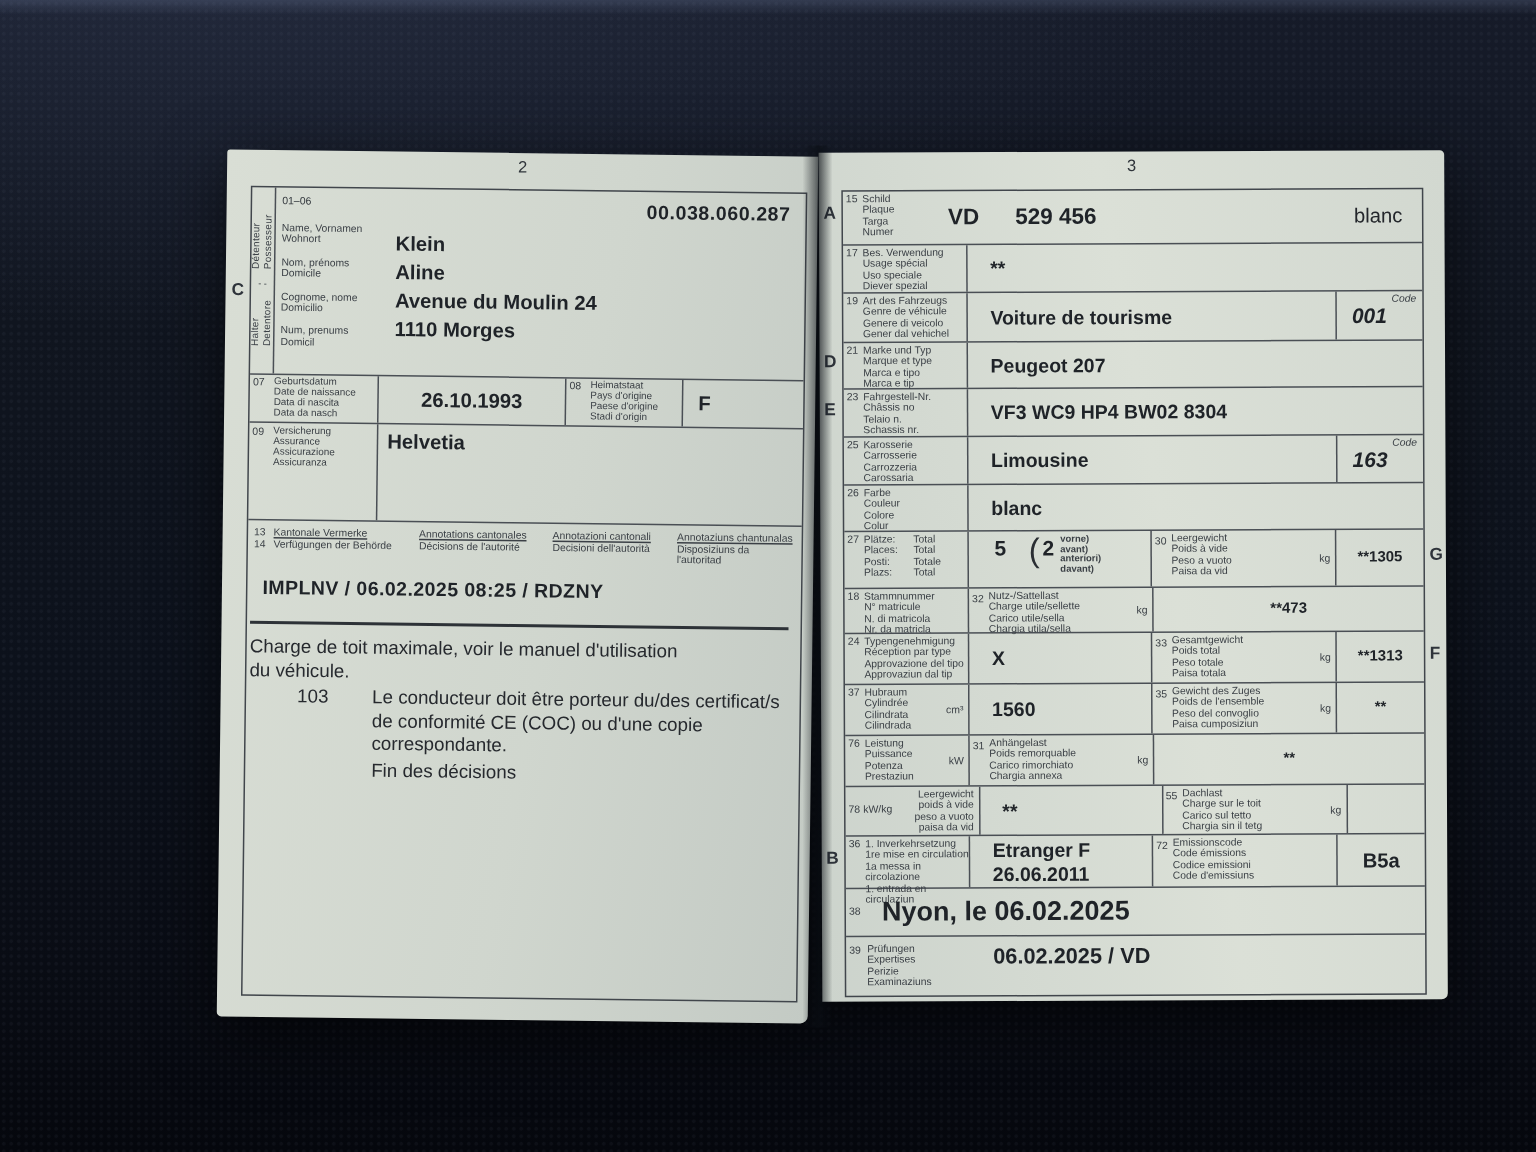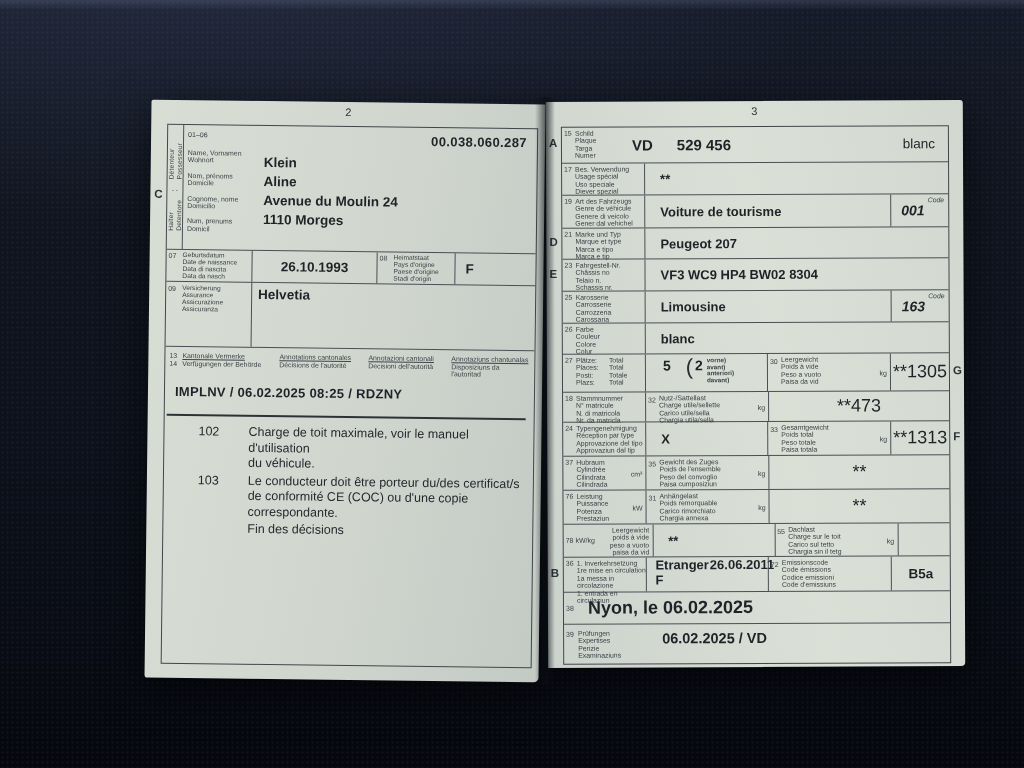--- a/index.html
+++ b/index.html
@@ -76,37 +76,37 @@
   .rrow.noline{border-bottom:none;}
   .cnum{width:13px;flex:none;font-size:7px;color:#3b4046;padding:2px 0 0 2px;box-sizing:border-box;}
   .clab{width:69px;flex:none;display:flex;padding-top:2px;box-sizing:border-box;}
   .clab .stack{display:flex;flex-direction:column;}
   .unit{font-size:7px;color:#3b4046;margin-left:auto;align-self:center;padding-right:3px;}
   .cval{flex:1;border-left:1px solid #4a4f55;display:flex;align-items:center;
     padding-left:15px;font-size:13px;font-weight:600;color:#1f2328;box-sizing:border-box;}
   .cval.w1{flex:none;width:122px;}
   .clab2{flex:none;width:123px;border-left:1px solid #4a4f55;display:flex;padding-top:2px;box-sizing:border-box;}
   .cval2{flex:1;border-left:1px solid #4a4f55;display:flex;align-items:center;justify-content:center;
-    font-size:18px;font-weight:400;color:#1f2328;box-sizing:border-box;}
+    font-size:10px;font-weight:700;color:#1f2328;box-sizing:border-box;}
   .ccode{flex:none;width:58px;border-left:1px solid #4a4f55;position:relative;box-sizing:border-box;font-style:italic;}
   .code-lab{position:absolute;top:2px;right:4px;font-size:6.9px;color:#3b4046;}
   .code-val{position:absolute;top:8px;left:10px;font-size:14px;font-weight:600;color:#1f2328;}
   .r15lab{width:50px;}
   .plate-canton{font-size:15px;font-weight:700;color:#1f2328;margin-left:7px;align-self:center;}
   .plate-num{font-size:15px;font-weight:700;color:#1f2328;margin-left:24px;align-self:center;}
   .plate-color{margin-left:auto;margin-right:13px;align-self:center;font-size:13.5px;font-weight:500;color:#23262b;}
   .clab27{width:69px;flex:none;display:flex;padding-top:2px;box-sizing:border-box;}
   .clab27 .stack{width:33px;}
   .cval27{align-items:flex-start;padding-top:3px;padding-left:0;}
   .seats{margin-left:17px;font-size:14px;font-weight:600;}
   .brk{margin-left:15px;font-size:22px;font-weight:300;line-height:20px;color:#2a2e33;}
   .front{margin-left:2px;font-size:14px;font-weight:600;}
   .front-labs{margin-left:4px;display:flex;flex-direction:column;}
   .front-labs .lab{font-size:6.3px;line-height:6.7px;}
-  .cval-lines{flex-direction:row;align-items:flex-start;justify-content:center;gap:1px;}
+  .cval-lines{flex-direction:column;align-items:flex-start;justify-content:center;gap:1px;}
   .cval-lines span{font-size:13px;font-weight:600;line-height:15px;}
   .clab78n{width:34px;flex:none;font-size:7px;color:#3b4046;padding:12px 0 0 2px;box-sizing:border-box;}
   .clab78{flex:1;display:flex;flex-direction:column;text-align:right;padding:2px 3px 0 0;}
   .bignum{width:14px;flex:none;font-size:7px;color:#3b4046;padding:12px 0 0 2px;box-sizing:border-box;}
   .bigval{font-size:18px;font-weight:600;color:#1f2328;align-self:center;padding-left:10px;}
   .cval39{border-left:none;font-size:14.5px;align-items:flex-start;padding-top:6px;}
   .rfill{flex:1;}
 </style>
 </head>
 <body>
@@ -217,21 +217,20 @@
               <span>Decisioni dell'autorità</span>
             </span>
             <span class="rblk rb4">
               <span class="u">Annotaziuns chantunalas</span>
               <span>Disposiziuns da l'autoritad</span>
             </span>
           </div>
           <div class="rentry">IMPLNV / 06.02.2025 08:25 / RDZNY</div>
           <div class="heavy"></div>
           <div class="note">
-            <span class="nnum">102</span>
             <span class="ntext">
               <span>Charge de toit maximale, voir le manuel d'utilisation</span>
               <span>du véhicule.</span>
             </span>
           </div>
           <div class="note">
             <span class="nnum">103</span>
             <span class="ntext">
               <span>Le conducteur doit être porteur du/des certificat/s</span>
               <span>de conformité CE (COC) ou d'une copie correspondante.</span>
@@ -453,20 +452,21 @@
           <span class="cnum">37</span>
           <span class="clab">
             <span class="stack">
               <span class="lab">Hubraum</span>
               <span class="lab">Cylindrée</span>
               <span class="lab">Cilindrata</span>
               <span class="lab">Cilindrada</span>
             </span>
             <span class="unit">cm³</span>
           </span>
+          <span class="cval w1">1560</span>
           <span class="clab2">
             <span class="cnum">35</span>
             <span class="stack">
               <span class="lab">Gewicht des Zuges</span>
               <span class="lab">Poids de l'ensemble</span>
               <span class="lab">Peso del convoglio</span>
               <span class="lab">Paisa cumposiziun</span>
             </span>
             <span class="unit">kg</span>
           </span>

